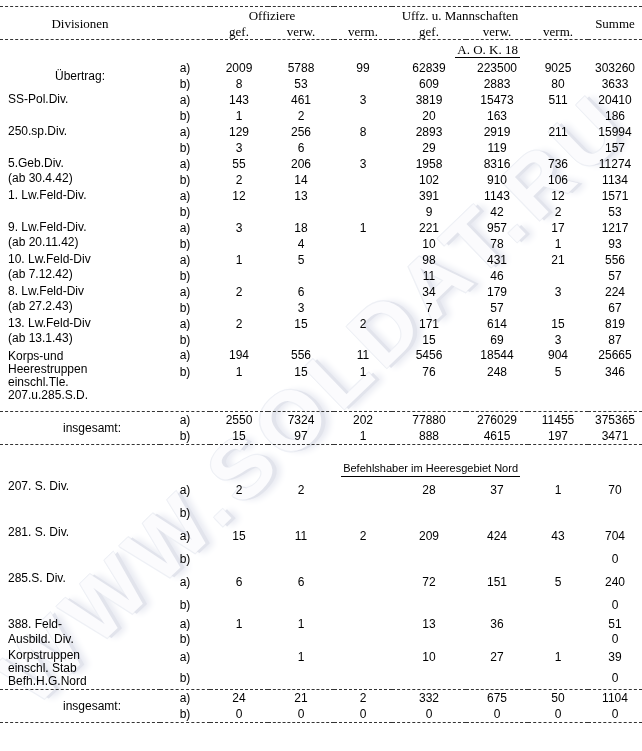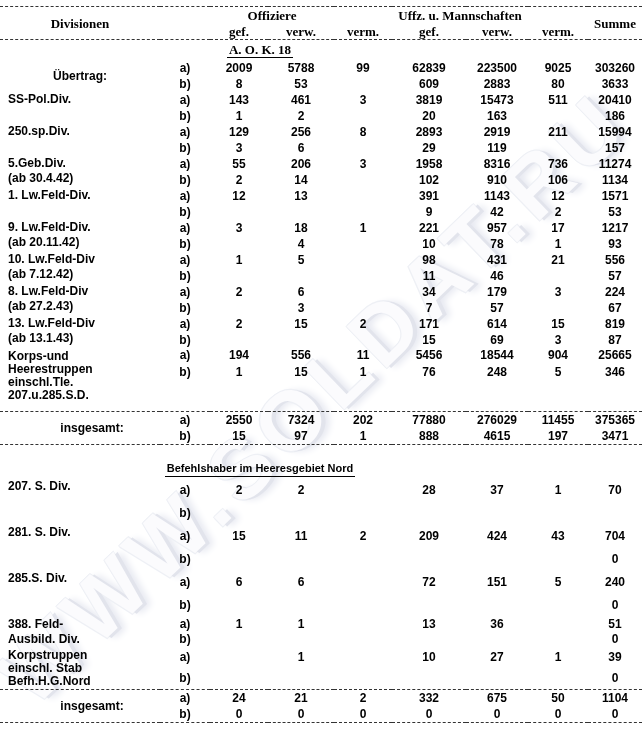--- a/index.html
+++ b/index.html
@@ -12,21 +12,21 @@
     position:absolute;left:14px;top:634px;z-index:0;
     transform:rotate(-44deg);transform-origin:0 50%;
     font-family:"Liberation Sans",sans-serif;font-weight:bold;
     font-size:84px;letter-spacing:8px;white-space:nowrap;
     color:#fbfbfd;
     text-shadow:3px 3px 0 #e2e4ec,-1px -1px 0 #eef0f5,1px -1px 0 #eef0f5,
                 -1px 1px 0 #eef0f5,6px 6px 7px #e7e9f1;
   }
 
   table.main{border-collapse:collapse;table-layout:fixed;width:642px;
-             position:relative;z-index:1;margin-top:6px;font-weight:bold;}
+             position:relative;z-index:1;margin-top:6px;}
   td{padding:0;font-size:12px;line-height:15px;vertical-align:middle;
      overflow:hidden;white-space:nowrap;}
 
   
   col.c-div{width:160px;} col.c-ab{width:50px;}
   col.c1{width:58px;} col.c2{width:66px;} col.c3{width:58px;}
   col.c4{width:74px;} col.c5{width:62px;} col.c6{width:60px;}
   col.c7{width:54px;}
 
   
@@ -48,21 +48,21 @@
   .korps.brow td{height:46px;}
   .korps td.num,.korps td.marker{vertical-align:top;}
   .korps.brow td.num,.korps.brow td.marker{padding-top:1px;}
 
   
   .total-a td{border-top:1px dashed #333;height:16px;}
   .total-b td{border-bottom:1px dashed #333;height:16px;}
   .total-a td[rowspan]{border-bottom:1px dashed #333;padding-left:24px;}
 
   
-  .title-row td{height:20px;text-align:center;padding-right:122px;margin-top:8px;}
+  .title-row td{height:20px;text-align:right;padding-right:122px;margin-top:8px;}
   .title-inline{display:inline-block;border-bottom:1px solid #000;padding:0 2px;}
   .title-inline.serif{font-family:"Liberation Serif",serif;font-size:13px;}
   .title-inline.sans{font-family:"Liberation Sans",sans-serif;font-size:11px;}
   .spacer td{height:14px;}
 </style>
 </head>
 <body>
 
 <div class="page">
   <div class="watermark">WWW.SOLDAT.RU</div>

